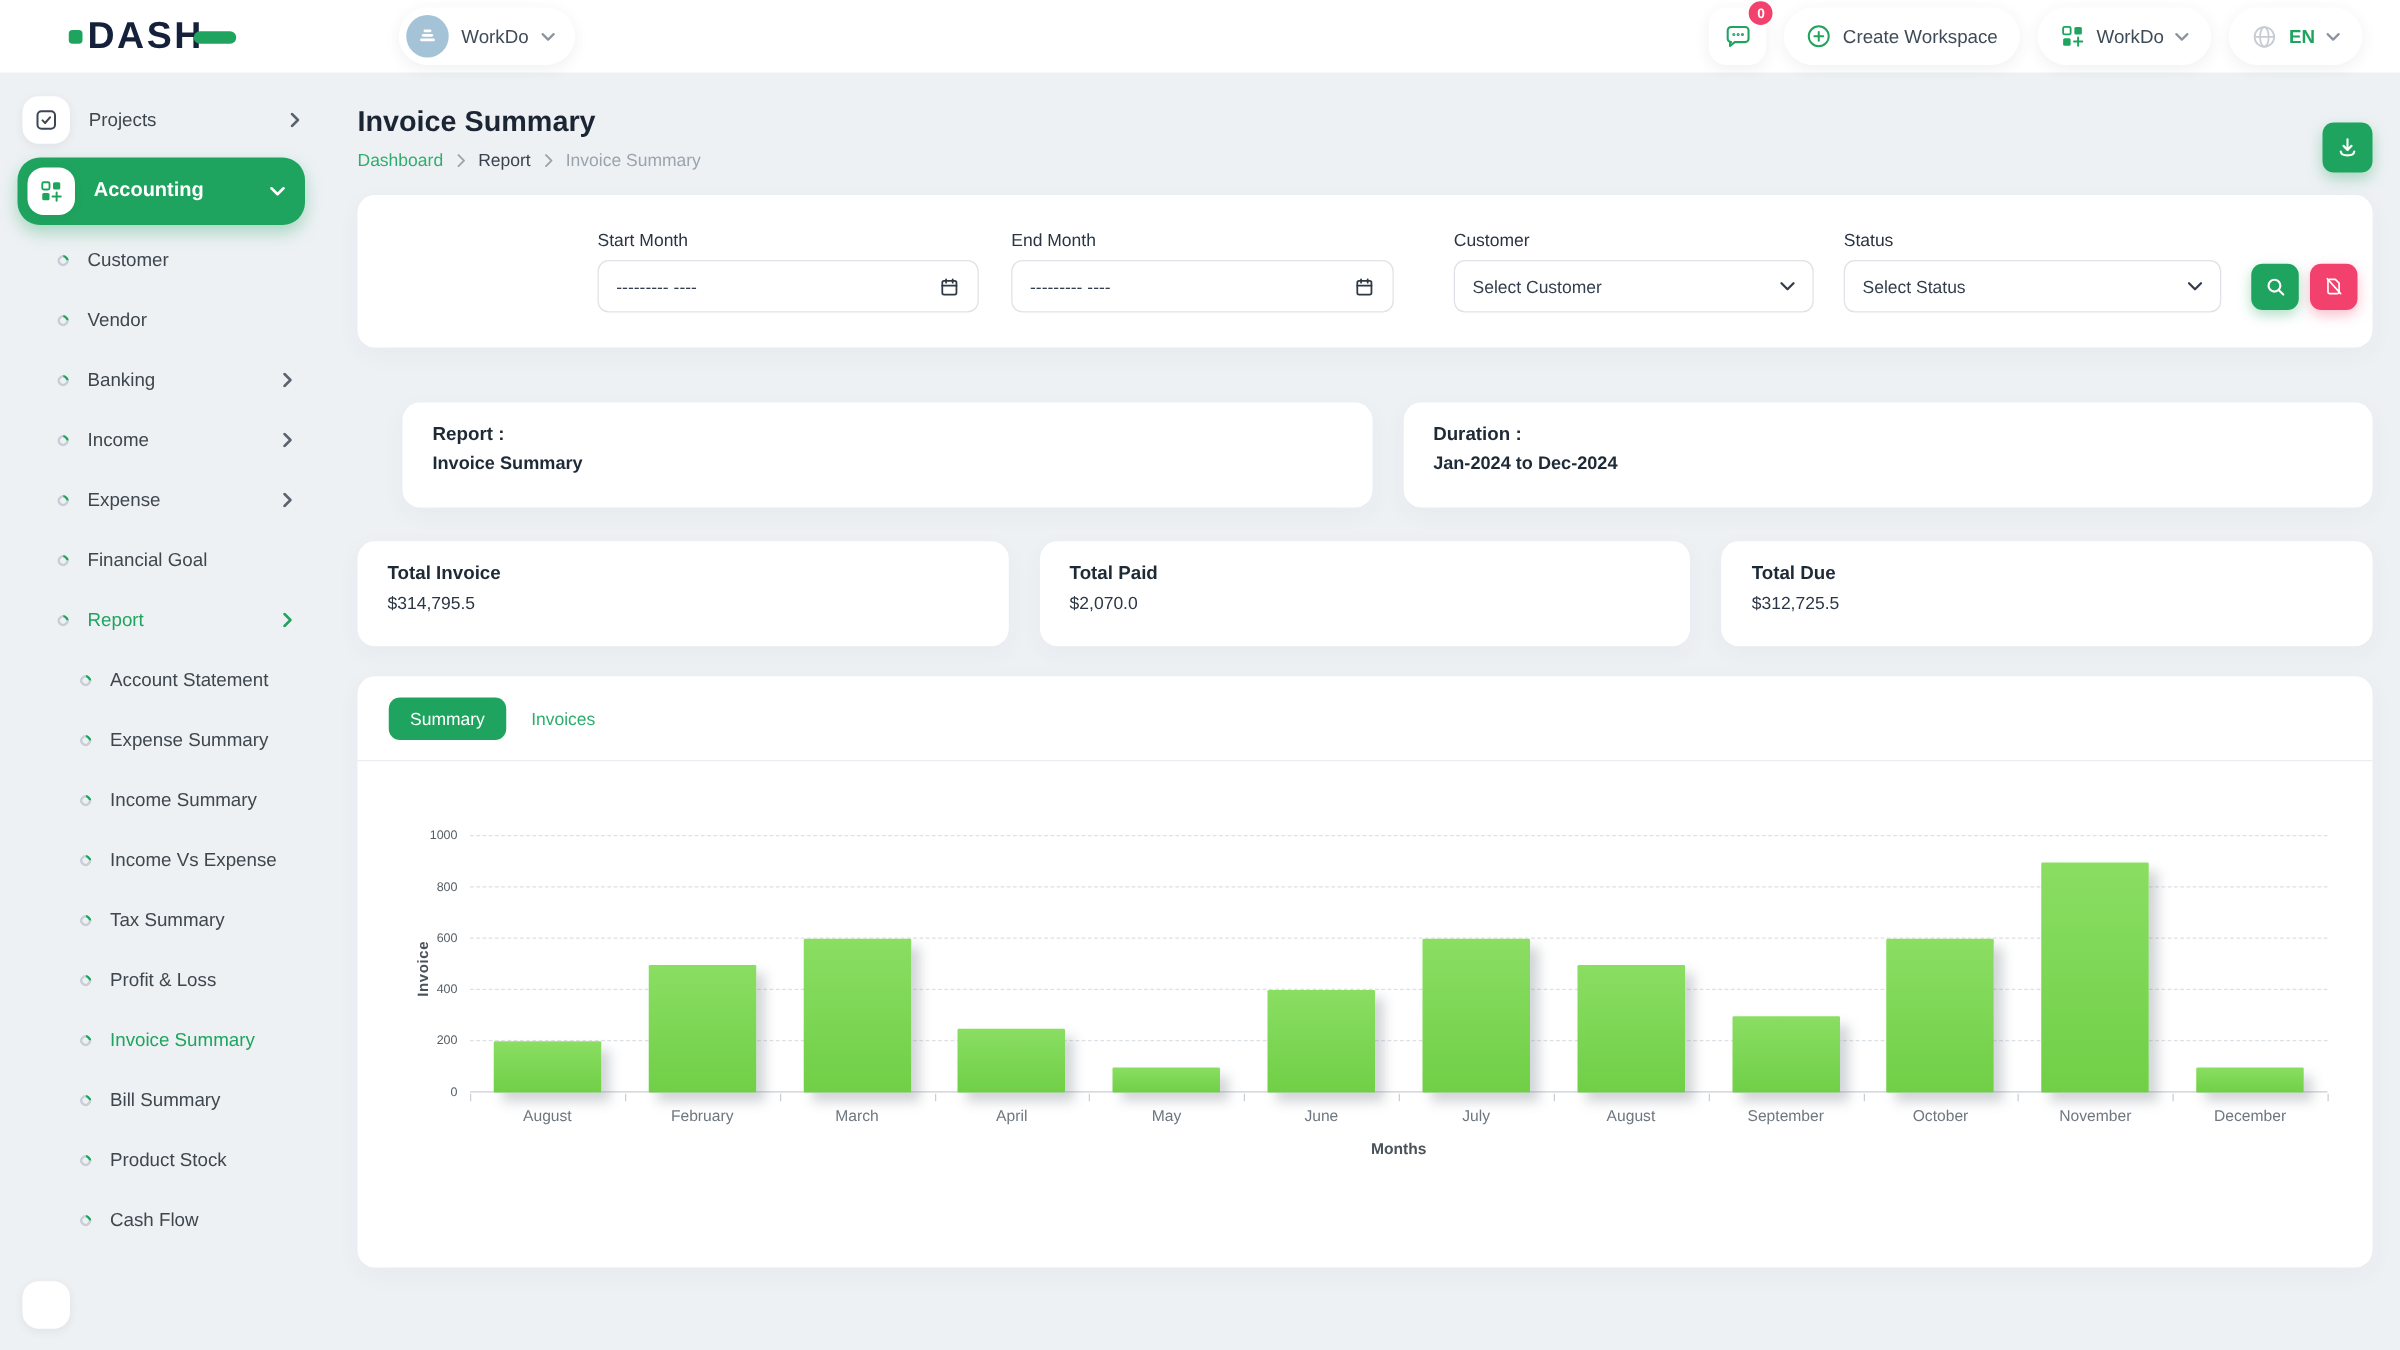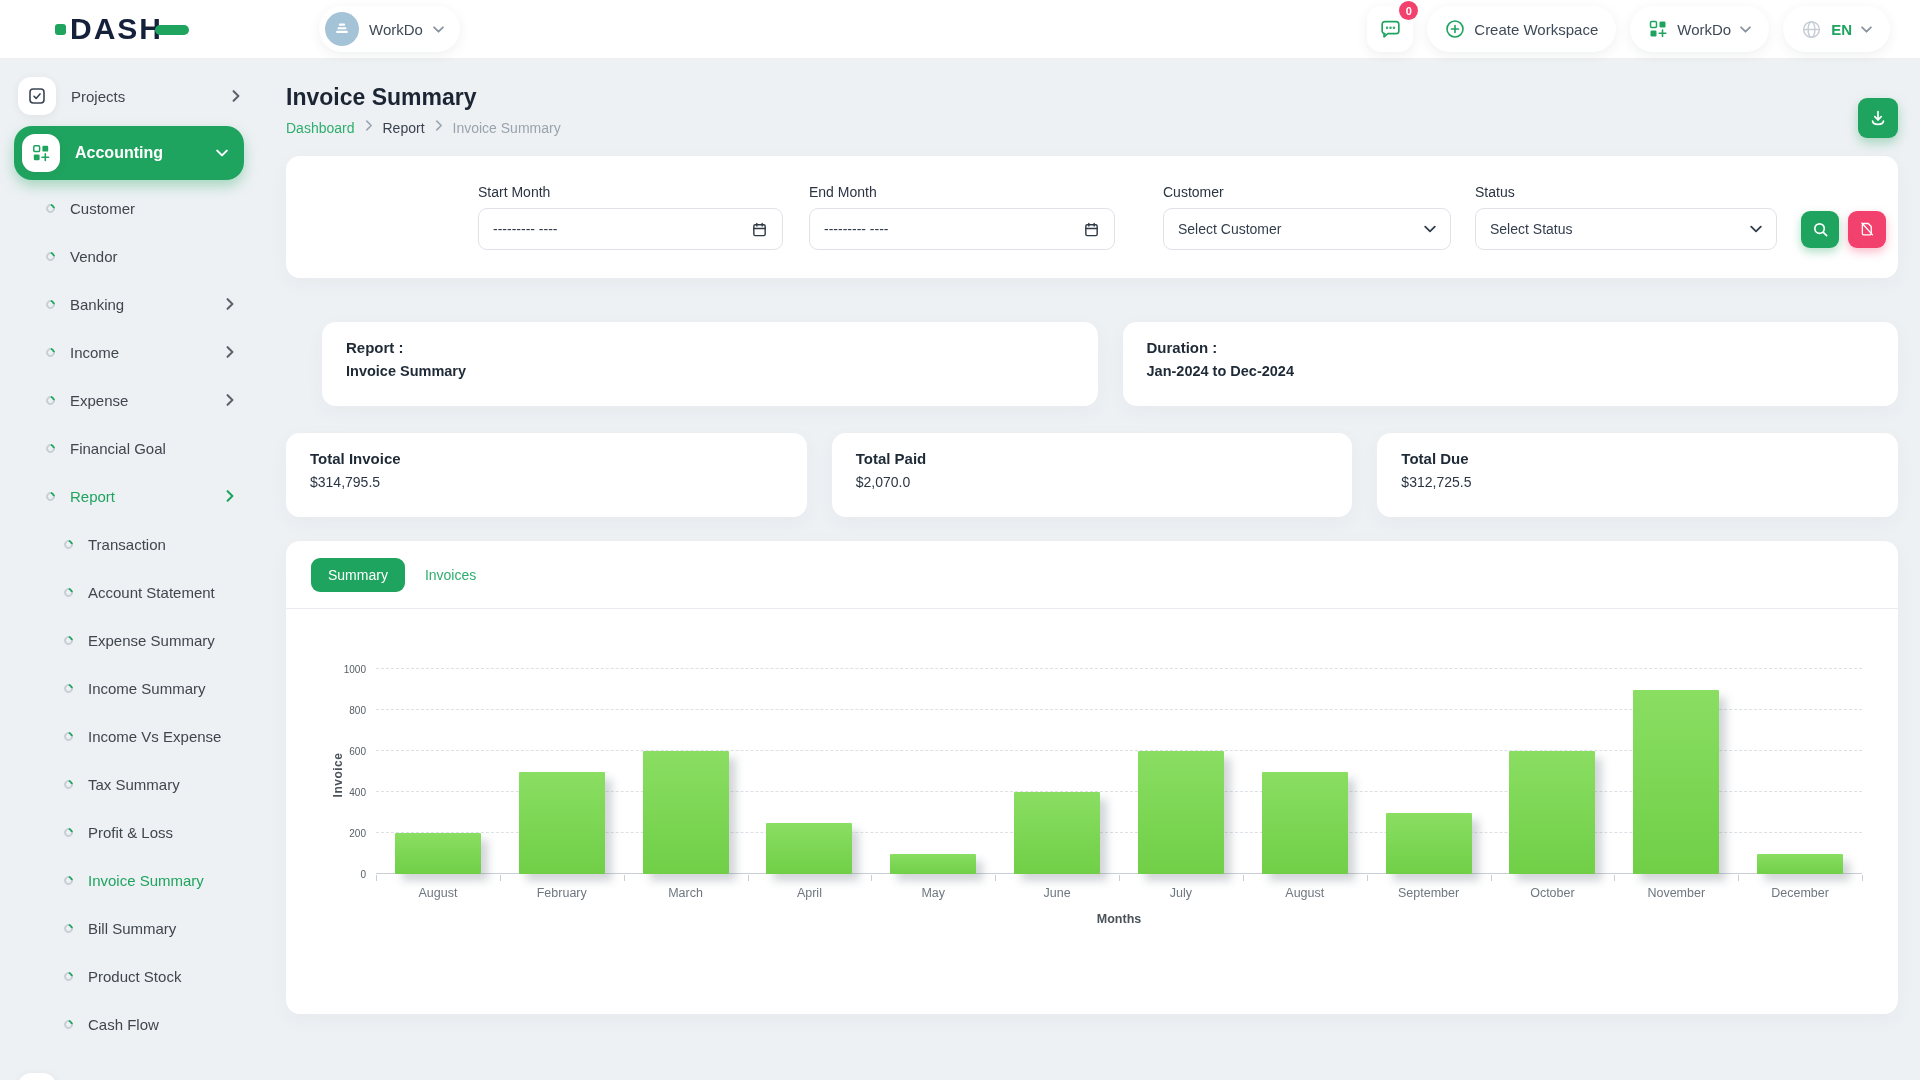--- a/index.html
+++ b/index.html
@@ -69,21 +69,21 @@
   .sb-sub.active { color:#1fa45f; }
   .bullet {
     width:9px; height:9px; border-radius:50%; flex:none;
     border:2px solid #c7ced5; border-top-color:#1fa45f; transform:rotate(45deg);
   }
   .chev { flex:none; display:flex; }
   
   .main { position:absolute; left:258px; top:58px; right:0; bottom:0; padding:26px 22px 0 28px; }
   .title-row { display:flex; align-items:flex-start; }
   .page-title { font-size:23px; font-weight:700; color:#1c2533; }
-  .breadcrumb { display:flex; align-items:flex-start; gap:10px; margin-top:9px; font-size:14px; }
+  .breadcrumb { display:flex; align-items:center; gap:10px; margin-top:9px; font-size:14px; }
   .bc-link { color:#2eae6e; cursor:pointer; }
   .bc-mid { color:#39424e; cursor:pointer; }
   .bc-cur { color:#9aa4ae; }
   .dl-btn {
     margin-left:auto; width:40px; height:40px; border-radius:9px; background:#1fa45f;
     display:flex; align-items:center; justify-content:center; cursor:pointer; margin-top:14px;
     box-shadow:0 5px 12px rgba(31,164,95,.35);
   }
   .card { background:#fff; border-radius:14px; box-shadow:0 6px 20px rgba(46,54,80,.04); }
   
@@ -281,24 +281,20 @@
         <span class="lbl" style="flex:1">Financial Goal</span>
       </div>
       <div class="sb-sub lv1 active">
         <span class="bullet"></span>
         <span class="lbl" style="flex:1">Report</span>
         <span class="chev">
           <svg width="12" height="8" viewBox="0 0 10 6" style="transform:rotate(-90deg);">
             <path d="M1 1l4 4 4-4" fill="none" stroke="#1fa45f" stroke-width="1.7" stroke-linecap="round" stroke-linejoin="round"></path>
           </svg>
         </span>
-      </div>
-      <div class="sb-sub lv2">
-        <span class="bullet"></span>
-        <span class="lbl" style="flex:1">Transaction</span>
       </div>
       <div class="sb-sub lv2">
         <span class="bullet"></span>
         <span class="lbl" style="flex:1">Account Statement</span>
       </div>
       <div class="sb-sub lv2">
         <span class="bullet"></span>
         <span class="lbl" style="flex:1">Expense Summary</span>
       </div>
       <div class="sb-sub lv2">

